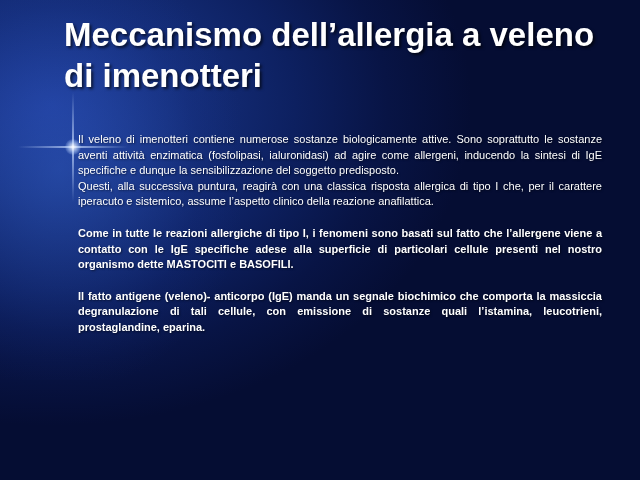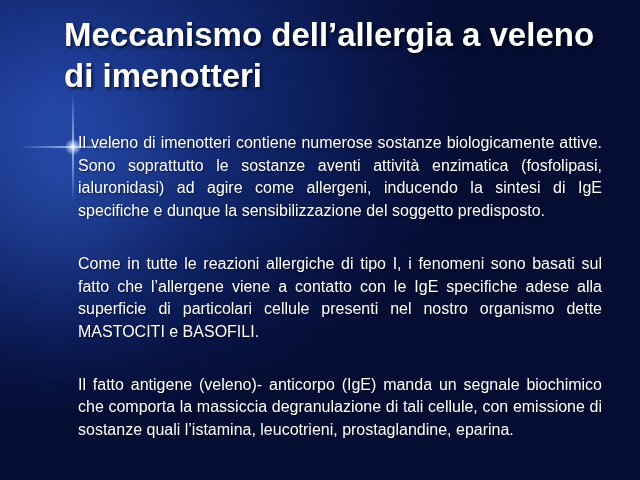--- a/index.html
+++ b/index.html
@@ -68,46 +68,48 @@
     line-height: 1.25;
     letter-spacing: 0px;
     text-shadow: 2px 2px 3px rgba(0,0,0,0.65);
   }
   .body {
     position: absolute;
     left: 78px;
     top: 132px;
     width: 524px;
     color: #ffffff;
-    font-size: 16px;
+    font-size: 11px;
     line-height: 1.42;
     text-align: justify;
     text-shadow: 1px 1px 2px rgba(0,0,0,0.5);
   }
   .body p {
     margin: 0;
   }
   .body p.gap {
-    margin-top: 30px;
+    margin-top: 16px;
+    font-weight: bold;
   }
 </style>
 </head>
 <body>
 
 <div class="slide">
 
   <div class="glow-left"></div>
 
   <div class="sparkle">
     <div class="beam-h"></div>
     <div class="beam-v"></div>
     <div class="core"></div>
   </div>
 
   <div class="title">Meccanismo dell’allergia a veleno di imenotteri</div>
 
   <div class="body">
     <p>Il veleno di imenotteri contiene numerose sostanze biologicamente attive. Sono soprattutto le sostanze aventi attività enzimatica (fosfolipasi, ialuronidasi) ad agire come allergeni, inducendo la sintesi di IgE specifiche e dunque la sensibilizzazione del soggetto predisposto.</p>
+    <p>Questi, alla successiva puntura, reagirà con una classica risposta allergica di tipo I che, per il carattere iperacuto e sistemico, assume l’aspetto clinico della reazione anafilattica.</p>
     <p class="gap">Come in tutte le reazioni allergiche di tipo I, i fenomeni sono basati sul fatto che l’allergene viene a contatto con le IgE specifiche adese alla superficie di particolari cellule presenti nel nostro organismo dette MASTOCITI e BASOFILI.</p>
     <p class="gap">Il fatto antigene (veleno)- anticorpo (IgE) manda un segnale biochimico che comporta la massiccia degranulazione di tali cellule, con emissione di sostanze quali l’istamina, leucotrieni, prostaglandine, eparina.</p>
   </div>
 
 </div>
 
 </body></html>

